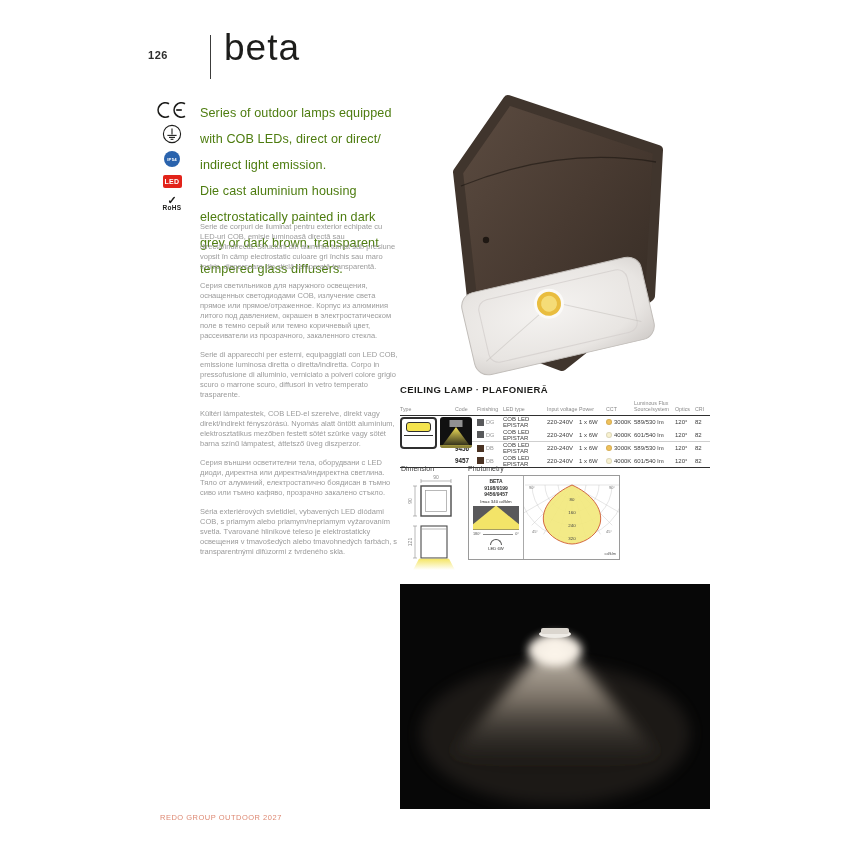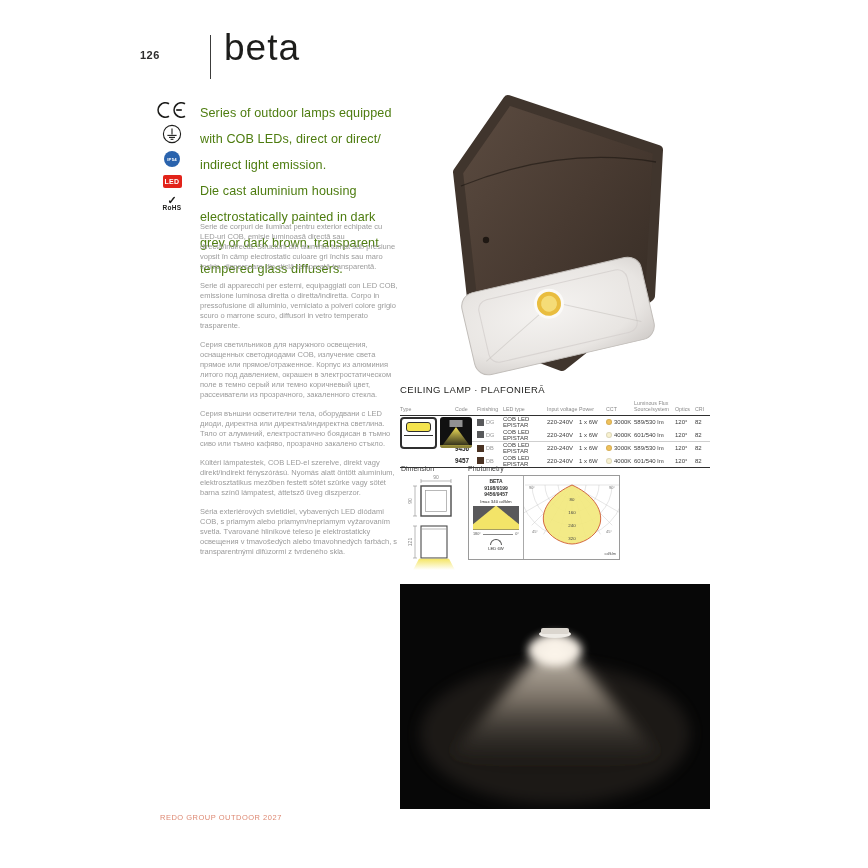--- a/index.html
+++ b/index.html
@@ -1,21 +1,21 @@
 <!DOCTYPE html>
 <html><head>
 <meta charset="utf-8">
 <style>
   * { margin:0; padding:0; box-sizing:border-box; }
   html,body { width:868px; height:868px; background:#ffffff; overflow:hidden;
     font-family:"Liberation Sans", sans-serif; color:#1d1d1b; }
   .abs { position:absolute; }
 
   
-  .page-num { left:140px; top:49px; width:36px; text-align:left;
+  .page-num { left:140px; top:49px; width:36px; text-align:center;
     font-size:11px; font-weight:bold; letter-spacing:.5px; color:#2e2e2d; }
   .title-divider { left:210px; top:35px; width:1px; height:44px; background:#3c3c3b; }
   .product-title { left:224px; top:27px; font-size:37px; font-weight:300;
     letter-spacing:1px; color:#1d1d1b; }
 
   
   .icons { left:155px; top:101px; width:34px; display:flex; flex-direction:column;
     align-items:center; gap:5px; }
   .icon-ip { width:16px; height:16px; border-radius:50%; background:#2a63ad;
     color:#fff; font-size:4.3px; font-weight:bold; display:flex; align-items:center;
@@ -32,21 +32,21 @@
     color:#4d7c0f; white-space:pre-line; letter-spacing:.1px; }
 
   
   .descs { left:200px; top:222px; width:198px; }
   .descs p { font-size:7.5px; line-height:9.9px; color:#9b9b9b; margin-bottom:9.5px; }
 
   
   .product-photo { left:430px; top:88px; }
 
   
-  .section-title { left:400px; top:384px; font-size:9.5px; font-weight:normal;
+  .section-title { left:400px; top:384px; font-size:9.5px; font-weight:bold;
     letter-spacing:.4px; color:#1d1d1b; }
   .spec-table { left:400px; top:399px; width:310px; }
   .t-grid { display:grid;
     grid-template-columns:55px 22px 26px 44px 32px 27px 28px 41px 20px 15px;
     align-items:center; }
   .t-head { height:16px; align-items:end; padding-bottom:3px;
     font-size:5.3px; color:#8a8a8a; line-height:1.15; }
   .t-row { height:12.5px; font-size:6px; color:#3c3c3c; }
   .hr-dark { border-top:1.2px solid #2f2f2f; }
   .hr-light { border-top:.8px solid #cfcfcf; margin-left:55px; }
@@ -133,24 +133,24 @@
 <div class="abs intro">Series of outdoor lamps equipped
 with COB LEDs, direct or direct/
 indirect light emission.
 Die cast aluminium housing
 electrostatically painted in dark
 grey or dark brown, transparent
 tempered glass diffusers.</div>
 
 <div class="abs descs">
   <p>Serie de corpuri de iluminat pentru exterior echipate cu LED-uri COB, emisie luminoasă directă sau directă/indirectă. Structurii din aluminiu turnat sub presiune vopsit în câmp electrostatic culoare gri închis sau maro închis, dispersoare din sticlă temperată transparentă.</p>
+  <p>Серия светильников для наружного освещения, оснащенных светодиодами COB, излучение света прямое или прямое/отраженное. Корпус из алюминия литого под давлением, окрашен в электростатическом поле в темно серый или темно коричневый цвет, рассеиватели из прозрачного, закаленного стекла.</p>
   <p>Serie di apparecchi per esterni, equipaggiati con LED COB, emissione luminosa diretta o diretta/indiretta. Corpo in pressofusione di alluminio, verniciato a polveri colore grigio scuro o marrone scuro, diffusori in vetro temperato trasparente.</p>
-  <p>Серия светильников для наружного освещения, оснащенных светодиодами COB, излучение света прямое или прямое/отраженное. Корпус из алюминия литого под давлением, окрашен в электростатическом поле в темно серый или темно коричневый цвет, рассеиватели из прозрачного, закаленного стекла.</p>
+  <p>Kültéri lámpatestek, COB LED-el szerelve, direkt vagy direkt/indirekt fényszórású. Nyomás alatt öntött alumínium, elektrosztatikus mezőben festett sötét szürke vagy sötét barna színű lámpatest, áttetsző üveg diszperzor.</p>
   <p>Серия външни осветителни тела, оборудвани с LED диоди, директна или директна/индиректна светлина. Тяло от алуминий, електростатично боядисан в тъмно сиво или тъмно кафяво, прозрачно закалено стъкло.</p>
-  <p>Kültéri lámpatestek, COB LED-el szerelve, direkt vagy direkt/indirekt fényszórású. Nyomás alatt öntött alumínium, elektrosztatikus mezőben festett sötét szürke vagy sötét barna színű lámpatest, áttetsző üveg diszperzor.</p>
   <p>Séria exteriérových svietidiel, vybavených LED diódami COB, s priamym alebo priamym/nepriamym vyžarovaním svetla. Tvarované hliníkové teleso je elektrostaticky освещения v tmavošedých alebo tmavohnedých farbách, s transparentnými difúzormi z tvrdeného skla.</p>
 </div>
 
 <svg class="abs product-photo" width="280" height="292" viewBox="0 0 280 292">
   <defs>
     <linearGradient id="gBody" x1="0" y1="0" x2="1" y2="1">
       <stop offset="0" stop-color="#5c4c41"></stop>
       <stop offset=".5" stop-color="#483a31"></stop>
       <stop offset="1" stop-color="#322922"></stop>
     </linearGradient>

